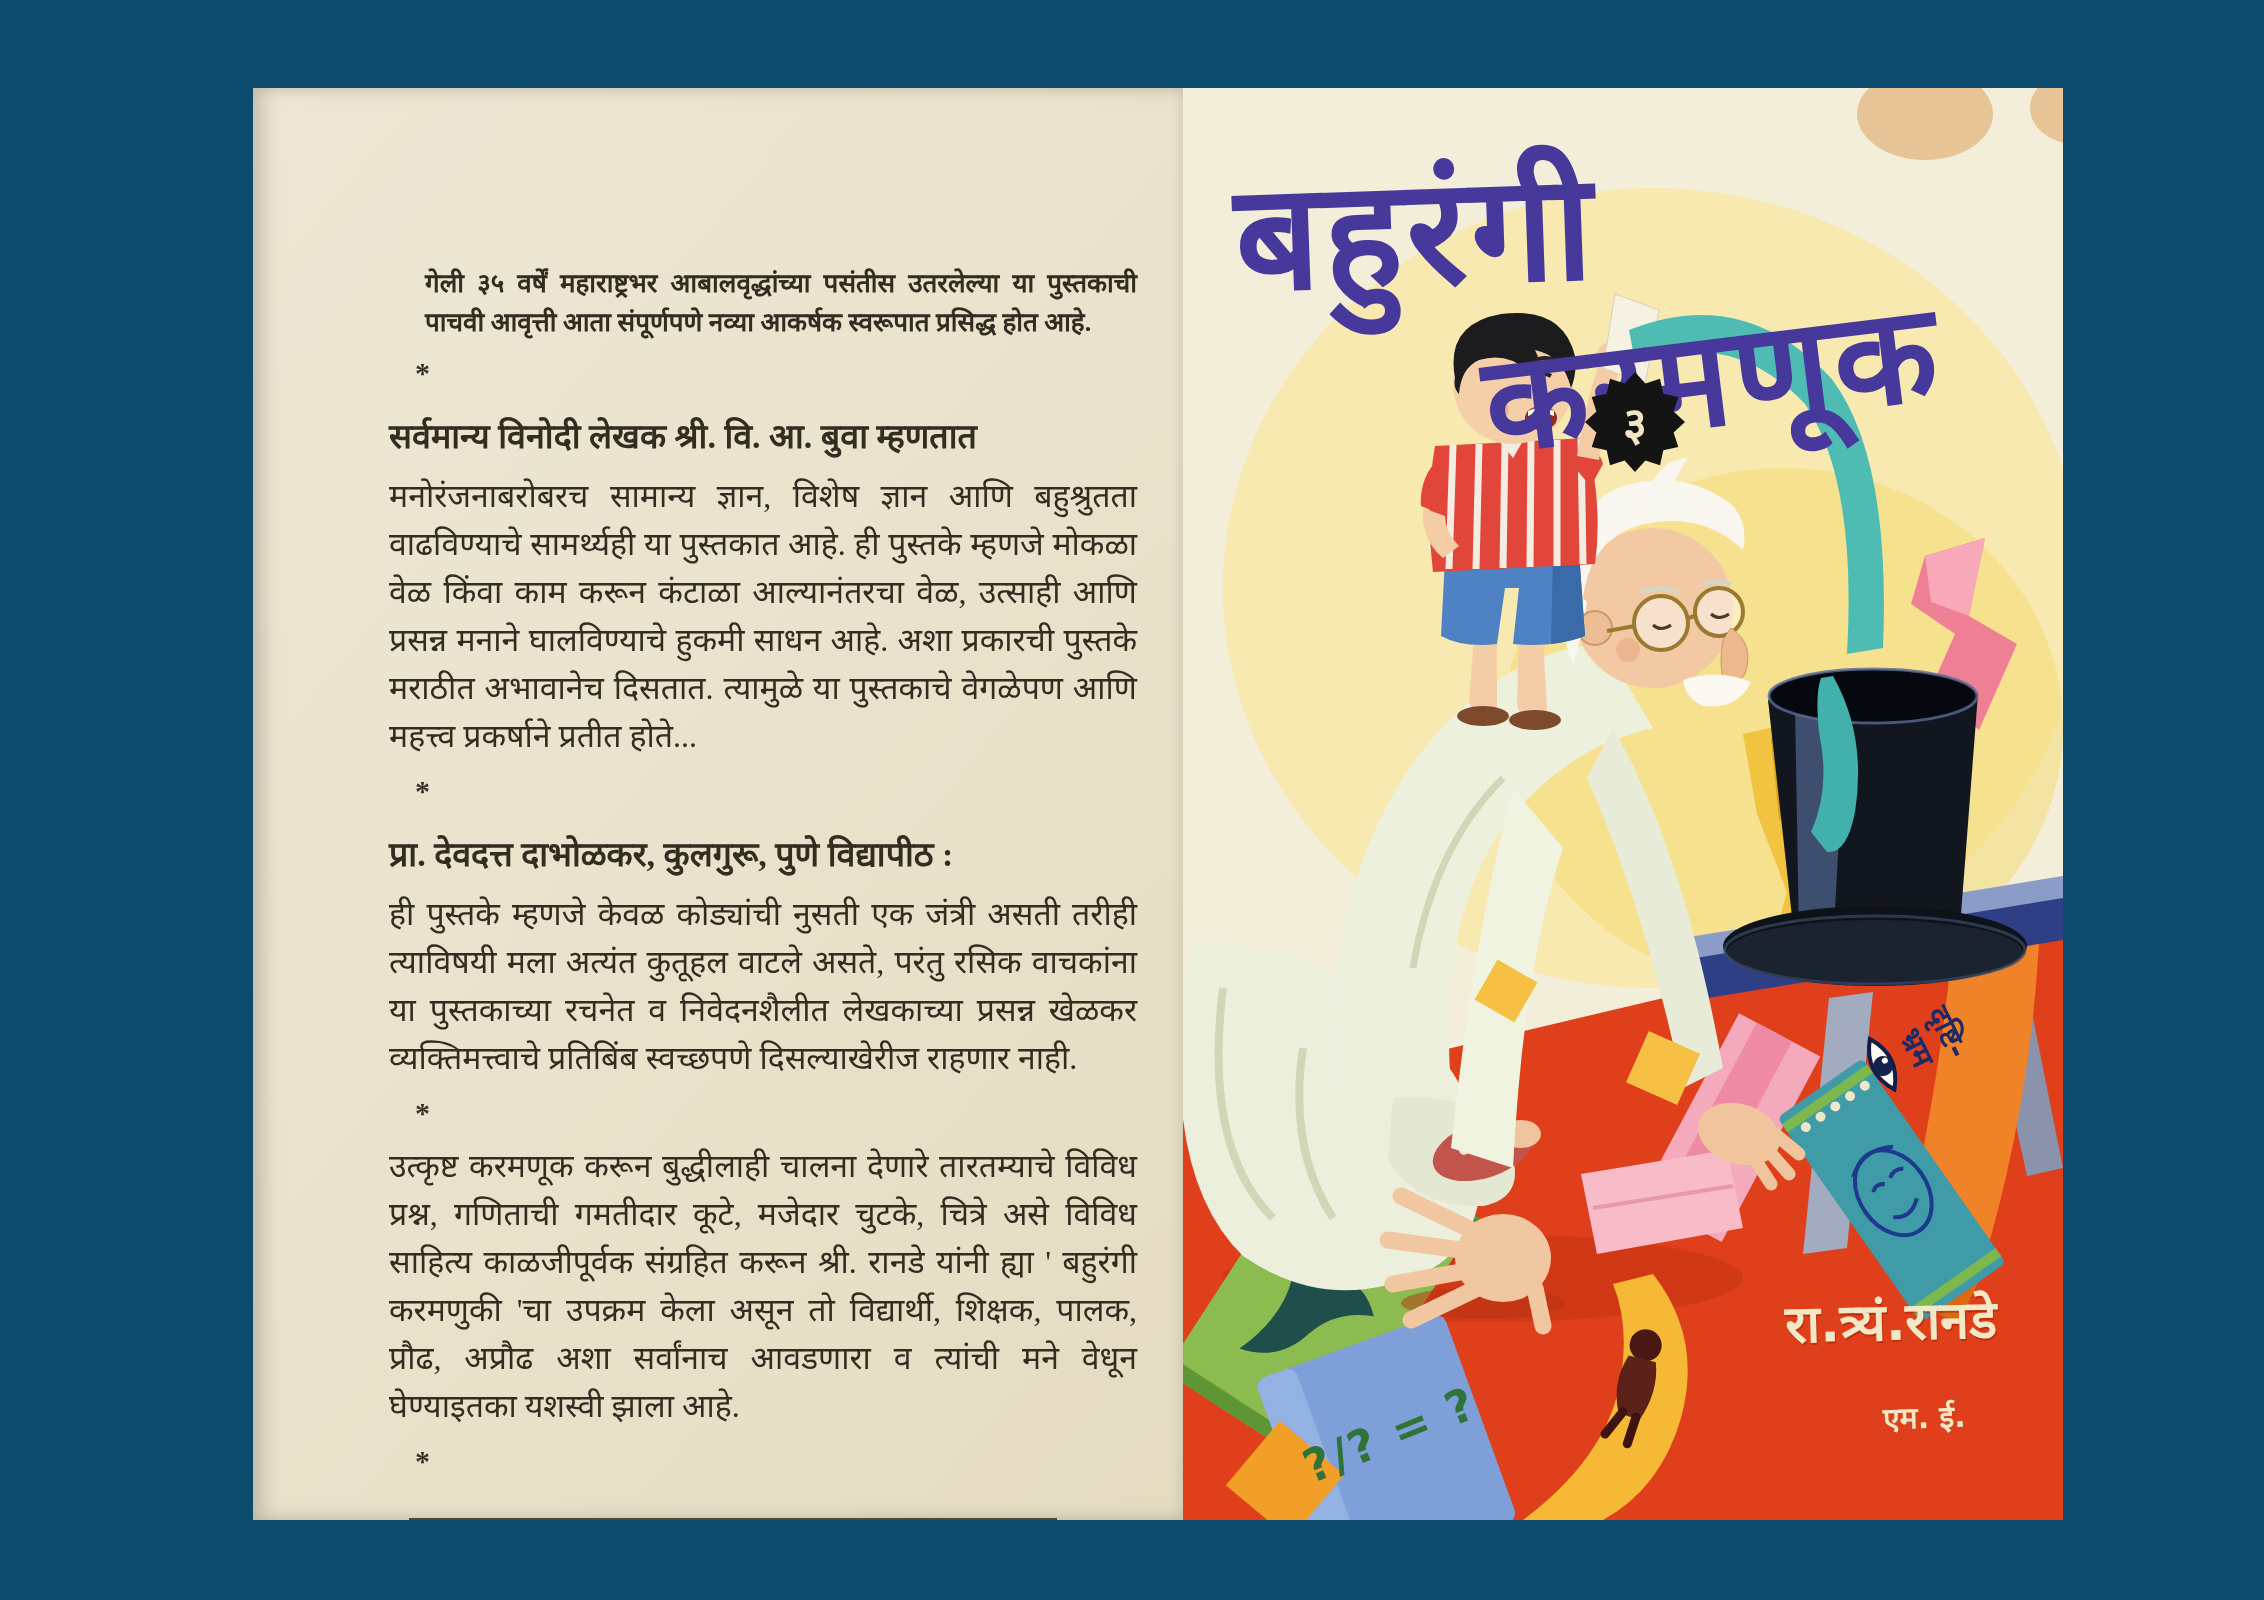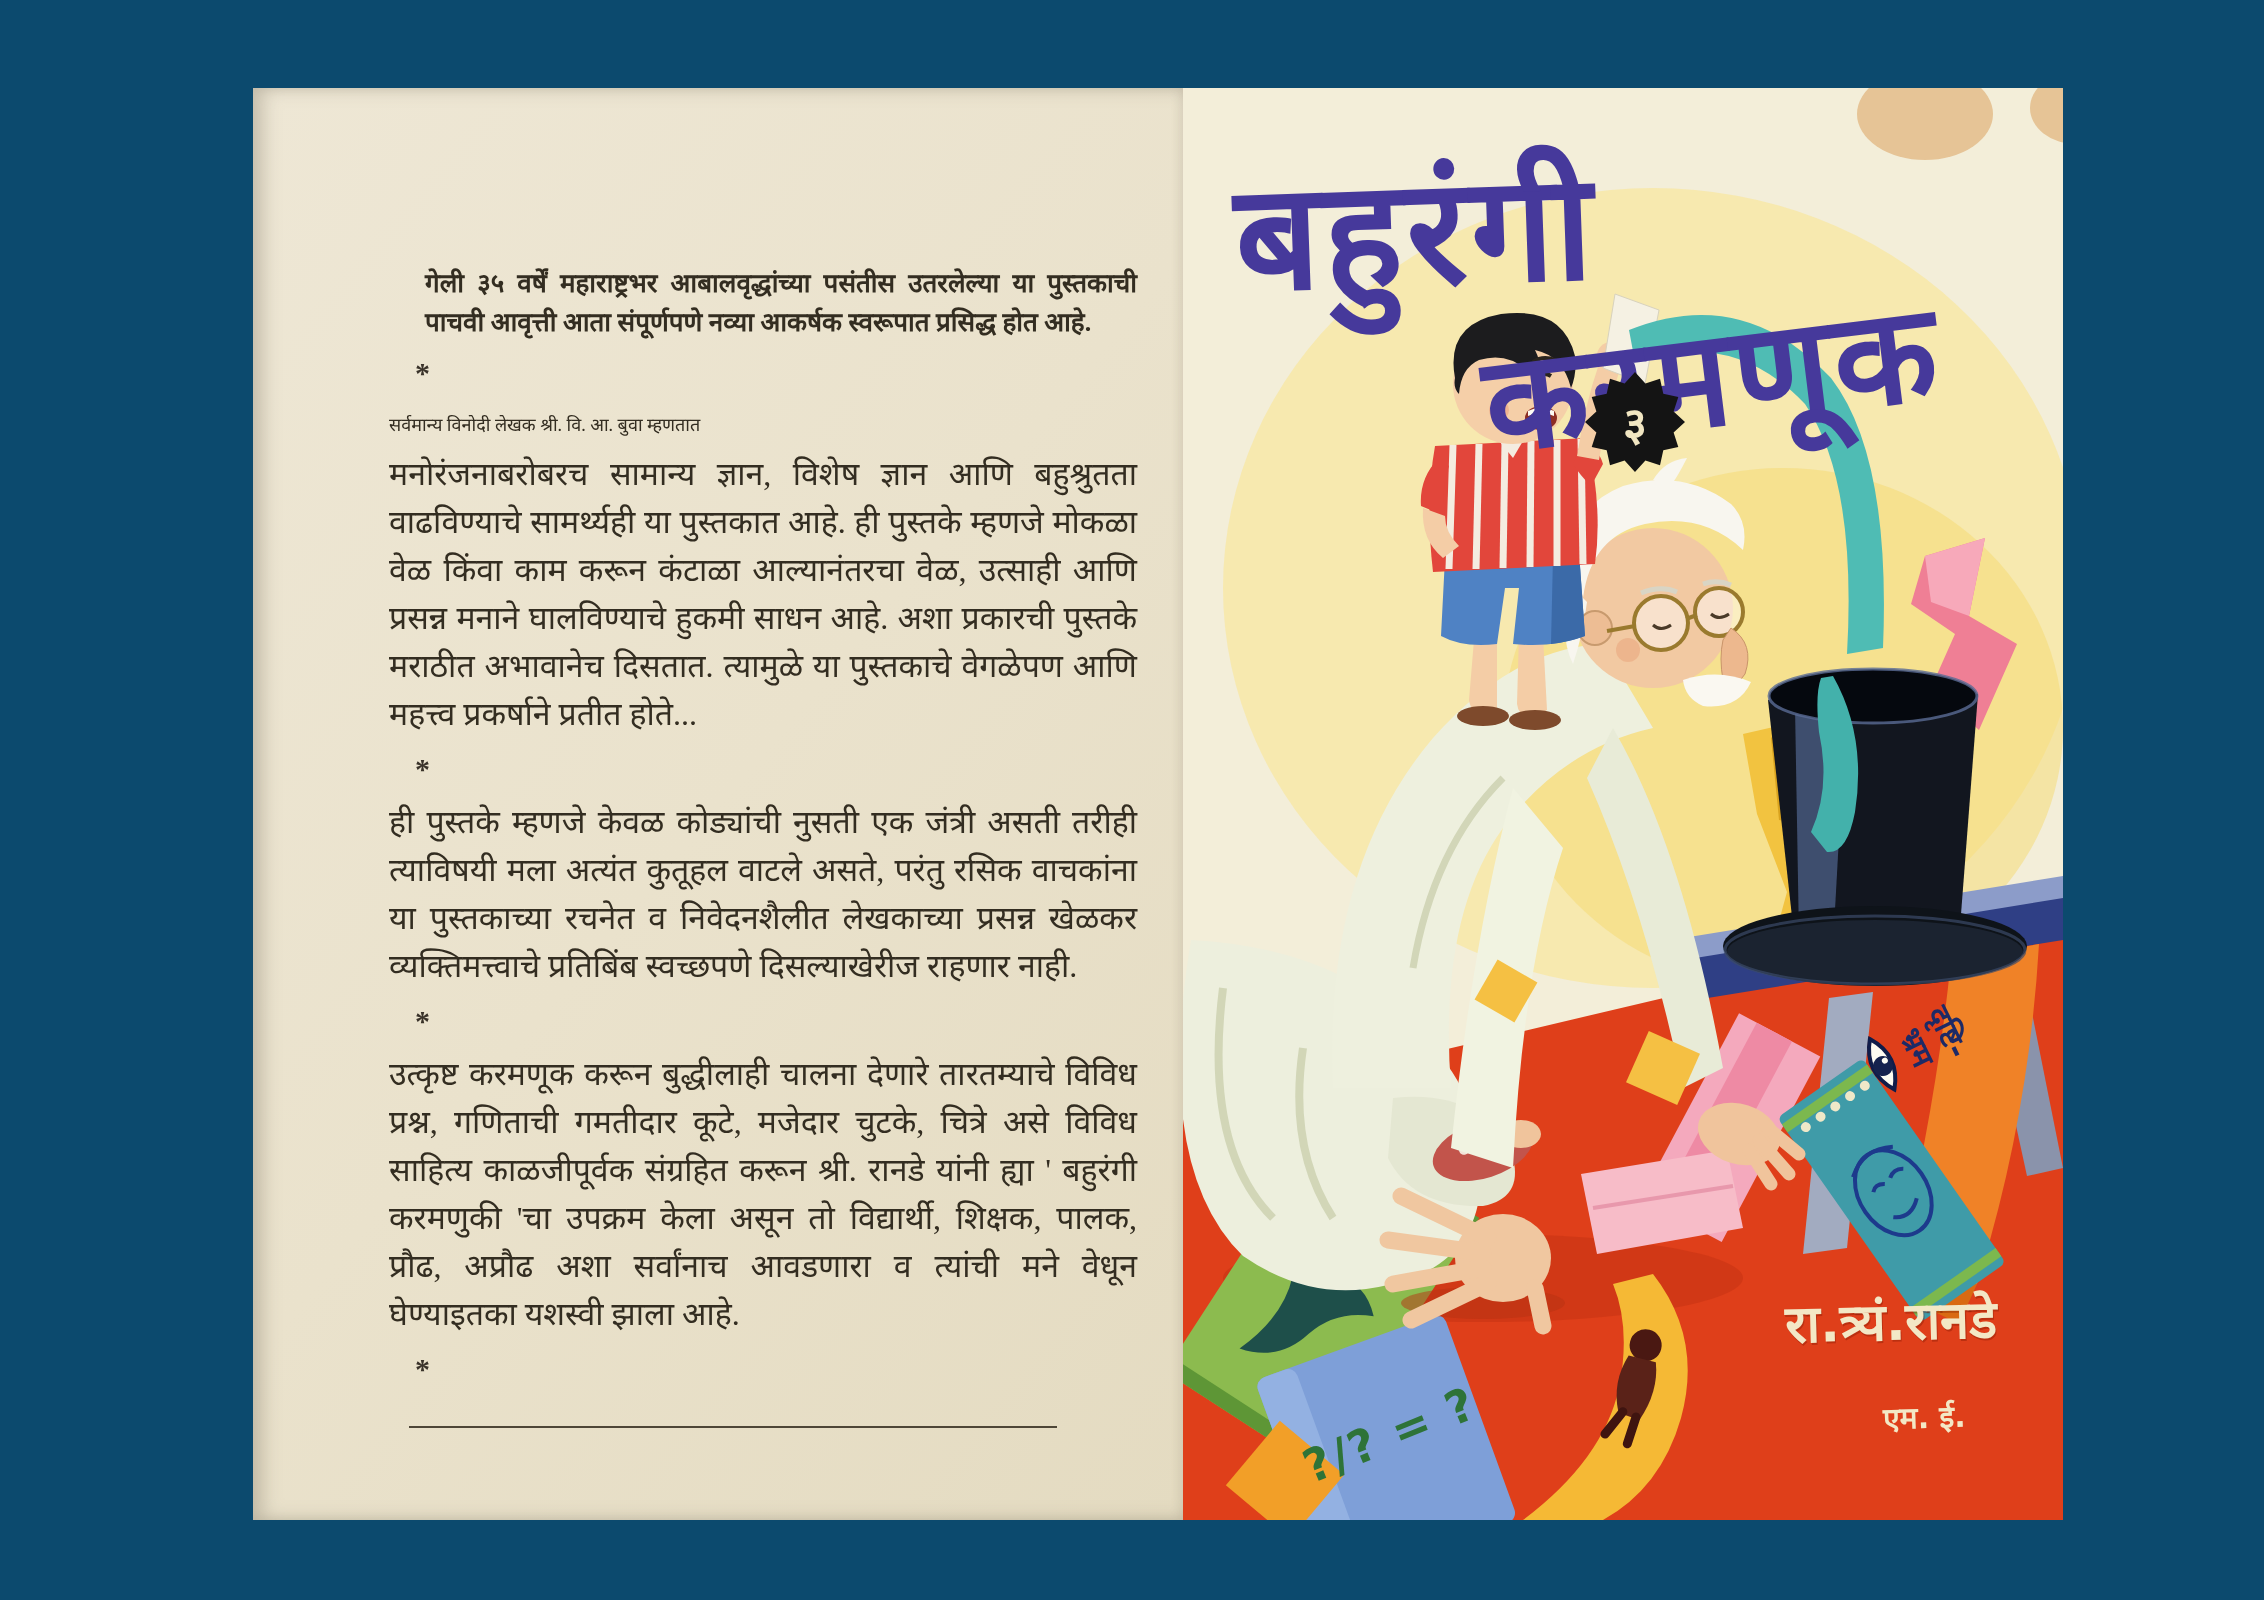--- a/index.html
+++ b/index.html
@@ -6,21 +6,21 @@
   .canvas{position:relative;width:2264px;height:1600px;background:#0c4a6e;overflow:hidden;
           font-family:"Liberation Serif", serif;}
 
   
   .page-left{position:absolute;left:253px;top:88px;width:930px;height:1432px;box-sizing:border-box;
              background:linear-gradient(130deg,#eee7d5 0%,#eae2cc 50%,#e4dbc1 100%);
              box-shadow:inset 10px 0 18px rgba(125,118,100,.35), inset -4px 0 10px rgba(125,118,100,.12);
              padding:176px 46px 0 136px;color:#332d21;}
   .intro{font-weight:bold;font-size:26px;line-height:1.5;text-align:justify;padding-left:36px;margin:0;}
   .star{font-size:30px;font-weight:bold;margin:16px 0 0 26px;line-height:1;color:#3a332a;}
-  .sec-heading{font-size:18px;font-weight:normal;margin:24px 0 0 0;}
+  .sec-heading{font-size:34px;font-weight:bold;margin:24px 0 0 0;}
   .sec-body{font-size:32px;line-height:1.5;text-align:justify;margin:14px 0 0 0;}
   .rule{border-top:2px solid #4e4637;width:648px;margin:42px 0 0 20px;}
   .footer-title{width:648px;margin:18px 0 0 20px;text-align:center;font-weight:bold;font-size:28px;}
 
   
   .cover{position:absolute;left:1183px;top:88px;width:880px;height:1432px;overflow:hidden;background:#f3eed9;}
   .cover .art{position:absolute;left:0;top:0;width:880px;height:1432px;}
   .cover-title{position:absolute;font-family:"DejaVu Sans",sans-serif;font-weight:bold;color:#46399b;
                white-space:nowrap;letter-spacing:4px;}
   .title1{left:52px;top:38px;font-size:148px;transform:rotate(-2deg);}
@@ -47,20 +47,21 @@
 <div class="canvas">
 
   <div class="page-left">
     <p class="intro">गेली ३५ वर्षें महाराष्ट्रभर आबालवृद्धांच्या पसंतीस उतरलेल्या या पुस्तकाची पाचवी आवृत्ती आता संपूर्णपणे नव्या आकर्षक स्वरूपात प्रसिद्ध होत आहे.</p>
     <div class="star">*</div>
 
     <h2 class="sec-heading">सर्वमान्य विनोदी लेखक श्री. वि. आ. बुवा म्हणतात</h2>
     <p class="sec-body">मनोरंजनाबरोबरच सामान्य ज्ञान, विशेष ज्ञान आणि बहुश्रुतता वाढविण्याचे सामर्थ्यही या पुस्तकात आहे. ही पुस्तके म्हणजे मोकळा वेळ किंवा काम करून कंटाळा आल्यानंतरचा वेळ, उत्साही आणि प्रसन्न मनाने घालविण्याचे हुकमी साधन आहे. अशा प्रकारची पुस्तके मराठीत अभावानेच दिसतात. त्यामुळे या पुस्तकाचे वेगळेपण आणि महत्त्व प्रकर्षाने प्रतीत होते...</p>
     <div class="star">*</div>
 
+    <h2 class="sec-heading">प्रा. देवदत्त दाभोळकर, कुलगुरू, पुणे विद्यापीठ :</h2>
     <p class="sec-body">ही पुस्तके म्हणजे केवळ कोड्यांची नुसती एक जंत्री असती तरीही त्याविषयी मला अत्यंत कुतूहल वाटले असते, परंतु रसिक वाचकांना या पुस्तकाच्या रचनेत व निवेदनशैलीत लेखकाच्या प्रसन्न खेळकर व्यक्तिमत्त्वाचे प्रतिबिंब स्वच्छपणे दिसल्याखेरीज राहणार नाही.</p>
     <div class="star">*</div>
 
     <p class="sec-body">उत्कृष्ट करमणूक करून बुद्धीलाही चालना देणारे तारतम्याचे विविध प्रश्न, गणिताची गमतीदार कूटे, मजेदार चुटके, चित्रे असे विविध साहित्य काळजीपूर्वक संग्रहित करून श्री. रानडे यांनी ह्या ' बहुरंगी करमणुकी 'चा उपक्रम केला असून तो विद्यार्थी, शिक्षक, पालक, प्रौढ, अप्रौढ अशा सर्वांनाच आवडणारा व त्यांची मने वेधून घेण्याइतका यशस्वी झाला आहे.</p>
     <div class="star">*</div>
 
     <div class="rule"></div>
   </div>
 
   <div class="cover">

